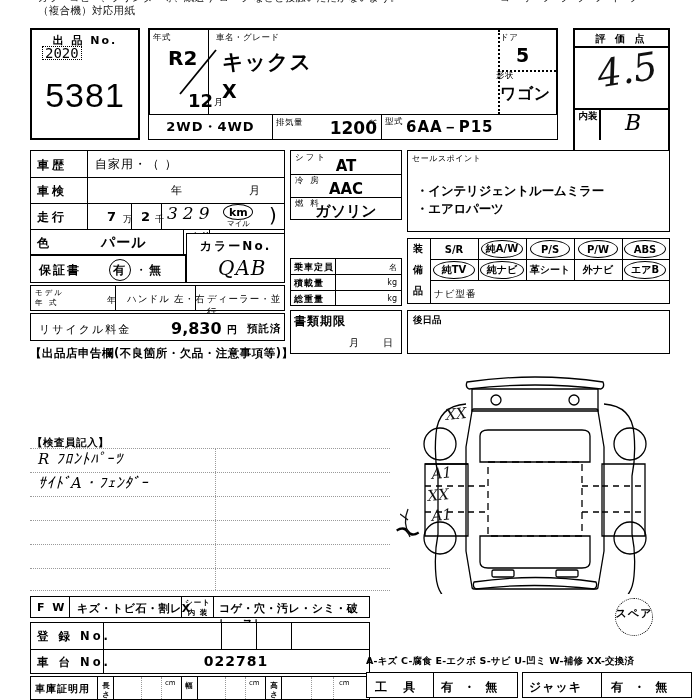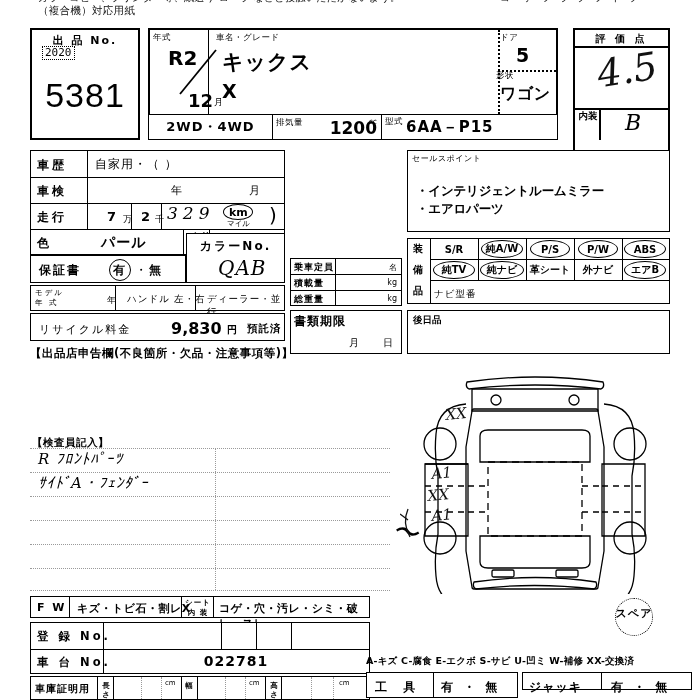--- a/index.html
+++ b/index.html
@@ -37,21 +37,21 @@
   }
   #hdr-line1r {
     position:absolute; left:500px; top:-9px; font-size:10px;
     white-space:nowrap; letter-spacing:2px; color:#111;
   }
 
   
   #lot-box { left:30px; top:28px; width:110px; height:112px; border-width:2.4px; }
   #lot-title { position:absolute; left:0; top:3px; width:100%; text-align:center;
                font-size:11px; font-weight:700; letter-spacing:2px; }
-  #lot-year { position:absolute; left:10px; top:16px; font-size:11px;
+  #lot-year { position:absolute; left:10px; top:16px; font-size:14px;
               border:1.4px dotted #000; padding:0 2px; line-height:12px;
               font-family:"DejaVu Sans Mono","Liberation Mono",monospace; }
   #lot-no { position:absolute; left:0; top:46px; width:100%; text-align:center;
             font-size:34px; font-weight:400; letter-spacing:1px;
             font-family:"Liberation Sans", sans-serif; }
 
   
   #veh-box { left:148px; top:28px; width:410px; height:112px; border-width:2px; }
   .vdiv { position:absolute; background:#000; }
 
@@ -259,21 +259,21 @@
 
   
   #dmg-legend { position:absolute; left:366px; top:655px; font-size:9.5px; font-weight:700;
                 letter-spacing:.2px; white-space:nowrap; }
 
   
   #tool-box { left:366px; top:672px; width:152px; height:26px; border-width:1.6px; }
   #tool-k { position:absolute; left:8px; top:6px; font-size:12px; font-weight:700; letter-spacing:6px;}
   #tool-vl { position:absolute; left:66px; top:0; width:1.3px; height:100%; background:#000; }
   #tool-ans { position:absolute; left:74px; top:6px; font-size:12px; font-weight:700; letter-spacing:3px;}
-  #jack-box { left:522px; top:672px; width:170px; height:18px; border-width:1.6px; }
+  #jack-box { left:522px; top:672px; width:170px; height:26px; border-width:1.6px; }
   #jack-k { position:absolute; left:6px; top:6px; font-size:12px; font-weight:700; letter-spacing:1px;}
   #jack-vl { position:absolute; left:78px; top:0; width:1.3px; height:100%; background:#000; }
   #jack-ans { position:absolute; left:88px; top:6px; font-size:12px; font-weight:700; letter-spacing:3px;}
 </style>
 </head>
 <body>
 
 <div class="sheet">
 
   <div id="hdr-clip">
@@ -390,20 +390,30 @@
 
   <div class="bx" id="rec-box">
     <div id="rec-k">リサイクル料金</div>
     <div id="rec-v">9,830</div>
     <div id="rec-u">円</div>
     <div id="rec-s">預託済</div>
   </div>
 
   <div id="decl">【出品店申告欄(不良箇所・欠品・注意事項等)】</div>
 
+  <div class="bx" id="sc-box">
+    <div class="sc-h" style="top:23px;"></div>
+    <div class="sc-h" style="top:46px;"></div>
+    <div class="sc-k" style="top:1px;">シフト</div>
+    <div class="sc-v" style="top:6px;">AT</div>
+    <div class="sc-k" style="top:24px;">冷  房</div>
+    <div class="sc-v" style="top:29px;">AAC</div>
+    <div class="sc-k" style="top:47px;">燃  料</div>
+    <div class="sc-v" style="top:51px;">ガソリン</div>
+  </div>
 
   <div class="bx" id="cap-box">
     <div id="cap-vl"></div>
     <div class="cap-h" style="top:15px;"></div>
     <div class="cap-h" style="top:31px;"></div>
     <div class="cap-k" style="top:2px;">乗車定員</div>
     <div class="cap-u" style="top:3px;">名</div>
     <div class="cap-k" style="top:18px;">積載量</div>
     <div class="cap-u" style="top:19px;">kg</div>
     <div class="cap-k" style="top:34px;">総重量</div>

